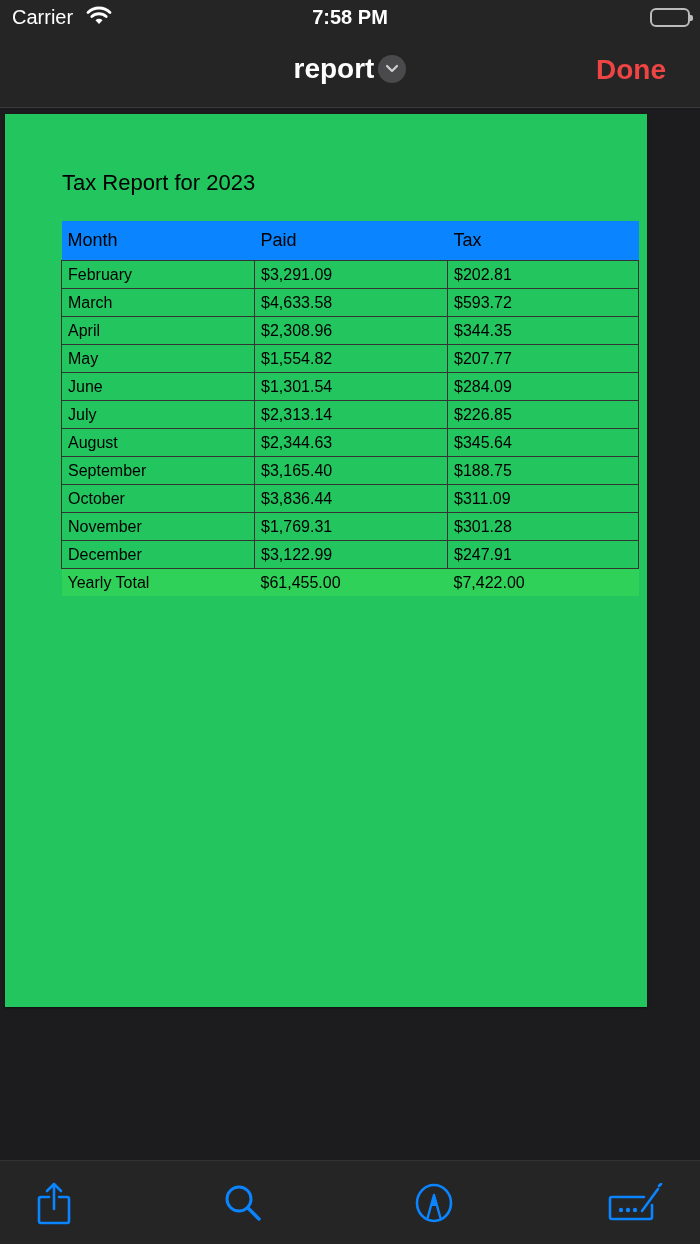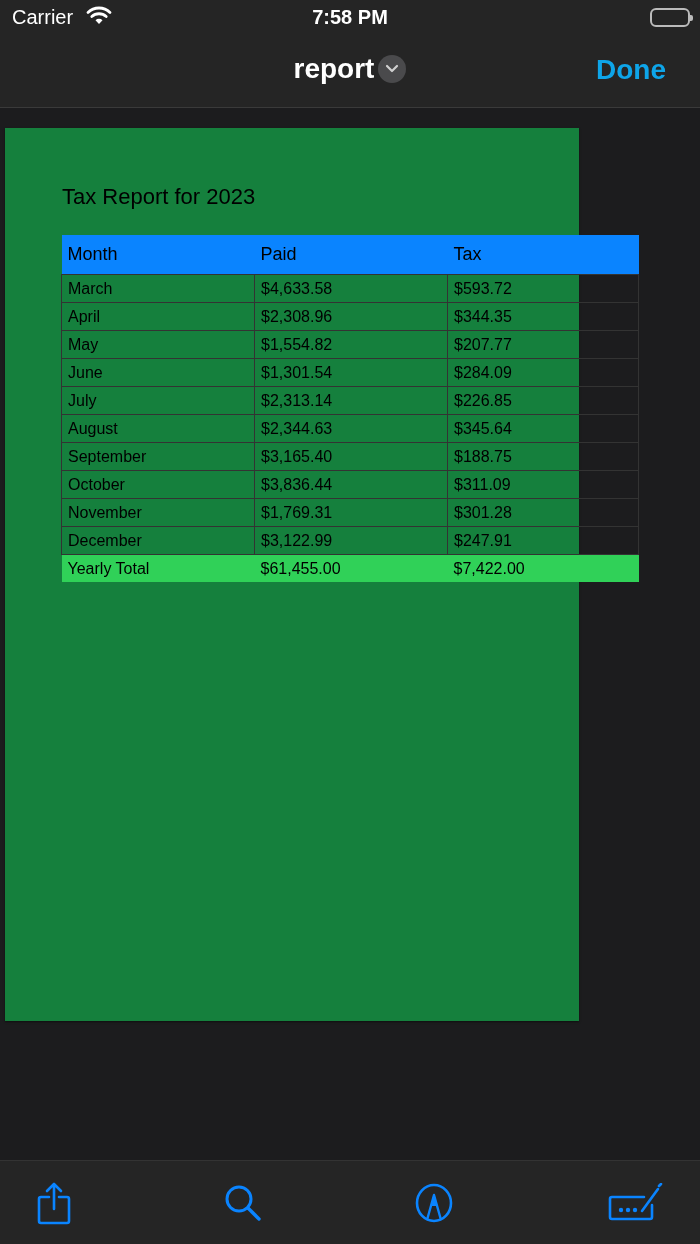--- a/index.html
+++ b/index.html
@@ -11,24 +11,24 @@
     .status-bar .wifi { position: absolute; left: 86px; top: 6px; }
     .status-bar .time { position: absolute; left: 0; right: 0; top: 6px; text-align: center; font-size: 20px; font-weight: bold; }
     .status-bar .battery { position: absolute; right: 10px; top: 8px; width: 40px; height: 19px; border: 2px solid #bbb; border-radius: 6px; padding: 2px; }
     .status-bar .battery .fill { width: 100%; height: 100%; background: #fff; border-radius: 3px; }
     .status-bar .battery .nub { position: absolute; right: -5px; top: 5px; width: 3px; height: 6px; background: #bbb; border-radius: 0 2px 2px 0; }
 
     .nav-bar { position: absolute; top: 36px; left: 0; width: 700px; height: 72px; background: #252525; border-bottom: 1px solid #3a3a3a; }
     .nav-title-wrap { position: absolute; left: 0; right: 0; top: 17px; display: flex; justify-content: center; align-items: center; gap: 4px; }
     .nav-title { color: #fff; font-size: 28px; font-weight: bold; }
     .title-menu-btn { width: 28px; height: 28px; border-radius: 14px; background: #4a4a4c; display: flex; align-items: center; justify-content: center; }
-    .done-btn { position: absolute; right: 34px; top: 18px; color: #0ea5e9; font-size: 28px; font-weight: bold; cursor: pointer; }
+    .done-btn { position: absolute; right: 34px; top: 18px; color: #ef4444; font-size: 28px; font-weight: bold; cursor: pointer; }
 
     .viewer { position: absolute; top: 109px; left: 0; width: 700px; height: 1051px; background: #1c1c1e; }
-    .page { position: absolute; left: 5px; top: 19px; width: 574px; height: 893px; background: #15803d; box-shadow: 0 1px 2px rgba(0,0,0,.5); }
+    .page { position: absolute; left: 5px; top: 5px; width: 642px; height: 893px; background: #22c55e; box-shadow: 0 1px 2px rgba(0,0,0,.5); }
     .report-title { position: absolute; left: 57px; top: 56px; font-size: 22px; color: #000; }
 
     table.report { position: absolute; left: 56px; top: 107px; width: 578px; border-collapse: collapse; font-size: 16px; color: #000; }
     table.report th { background: #0a84ff; text-align: left; font-weight: normal; font-size: 18px; height: 39px; padding: 0 6px; border: none; }
     table.report td { border: 1px solid #333; height: 28px; padding: 1px 6px 0 6px; }
     table.report th:nth-child(1), table.report td:nth-child(1) { width: 193px; margin-left: 20px; }
     table.report th:nth-child(2), table.report td:nth-child(2) { width: 193px; }
     table.report tr.total td { background: #30d158; border: none; }
 
     .toolbar { position: absolute; bottom: 0; left: 0; width: 700px; height: 84px; background: #252525; border-top: 1px solid #333; }
@@ -67,20 +67,25 @@
     <div class="report-title">Tax Report for 2023</div>
     <table class="report">
       <thead>
         <tr>
           <th>Month</th>
           <th>Paid</th>
           <th>Tax</th>
         </tr>
       </thead>
       <tbody>
+        <tr>
+            <td>February</td>
+            <td>$3,291.09</td>
+            <td>$202.81</td>
+          </tr>
         <tr>
             <td>March</td>
             <td>$4,633.58</td>
             <td>$593.72</td>
           </tr>
         <tr>
             <td>April</td>
             <td>$2,308.96</td>
             <td>$344.35</td>
           </tr>

